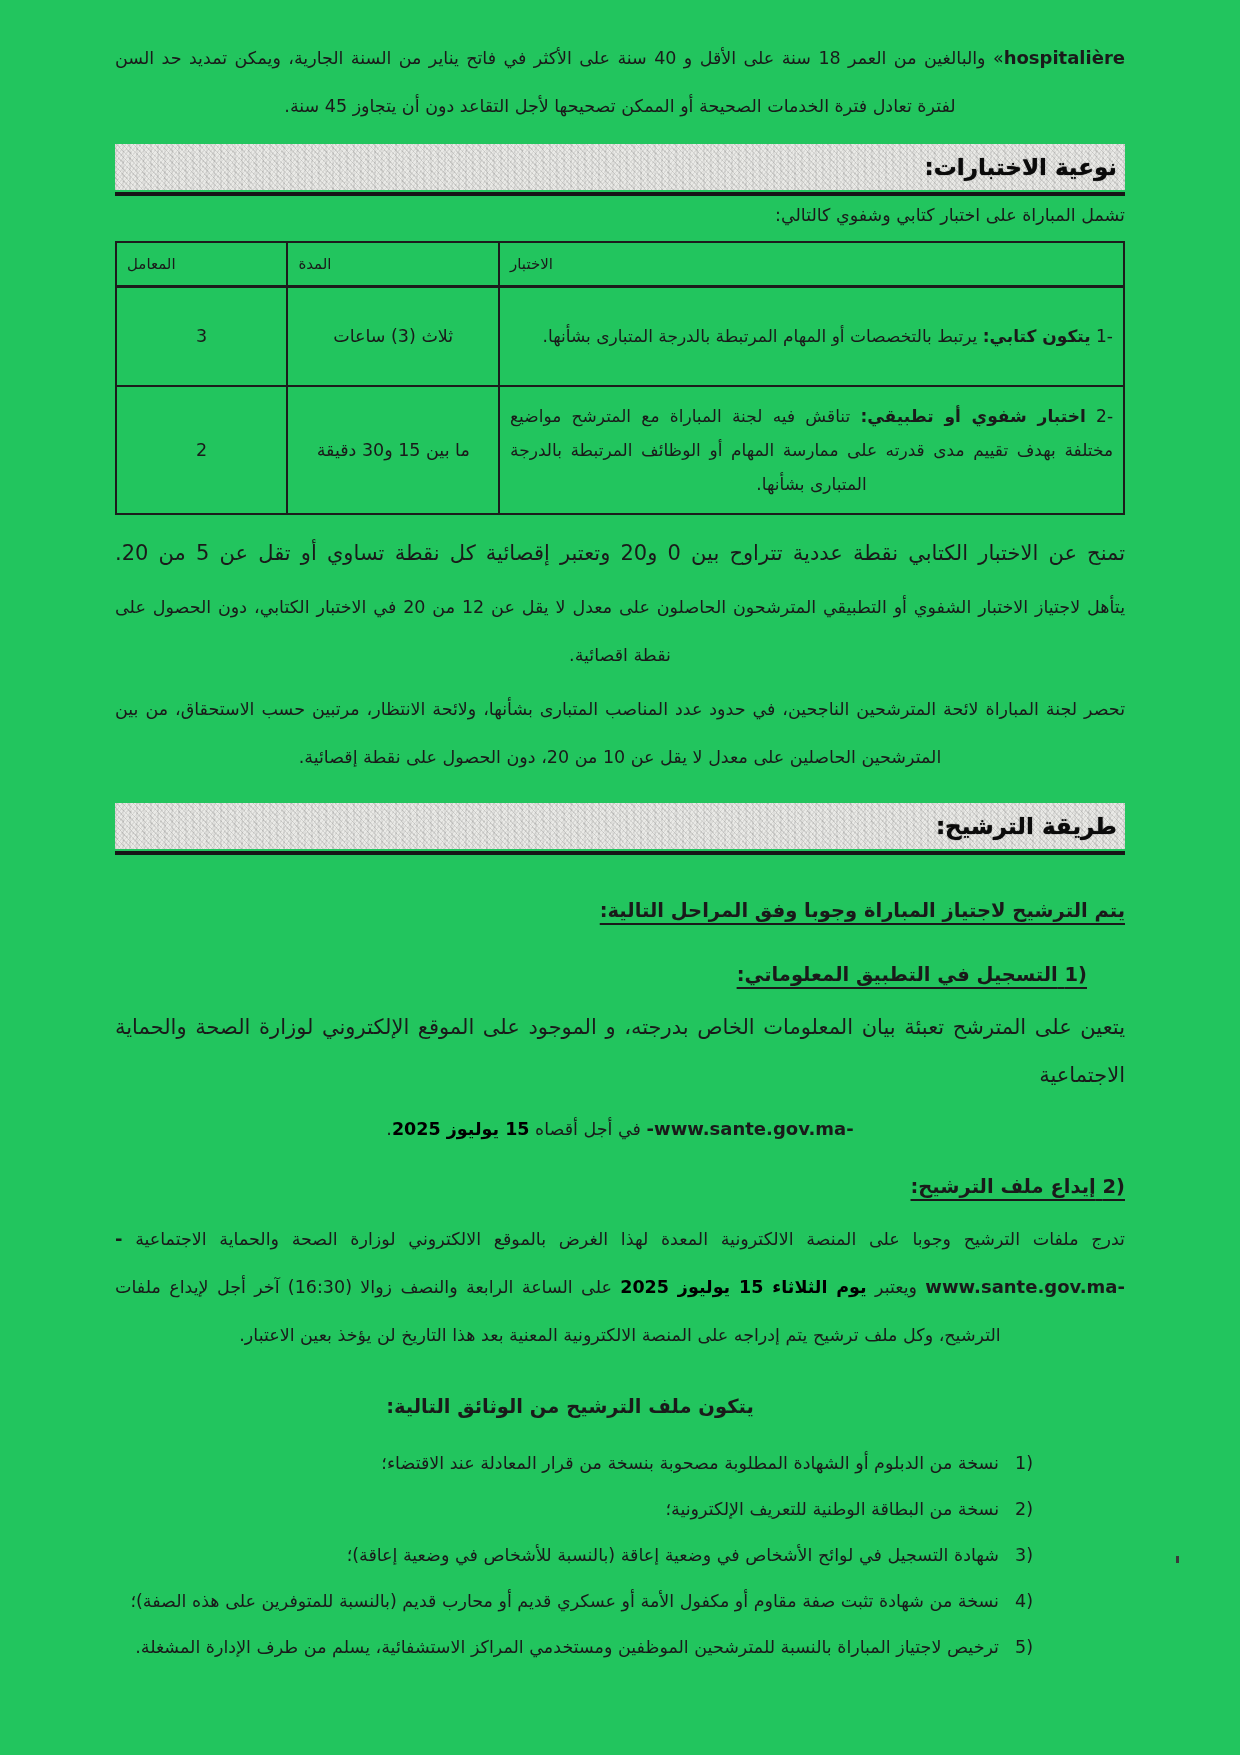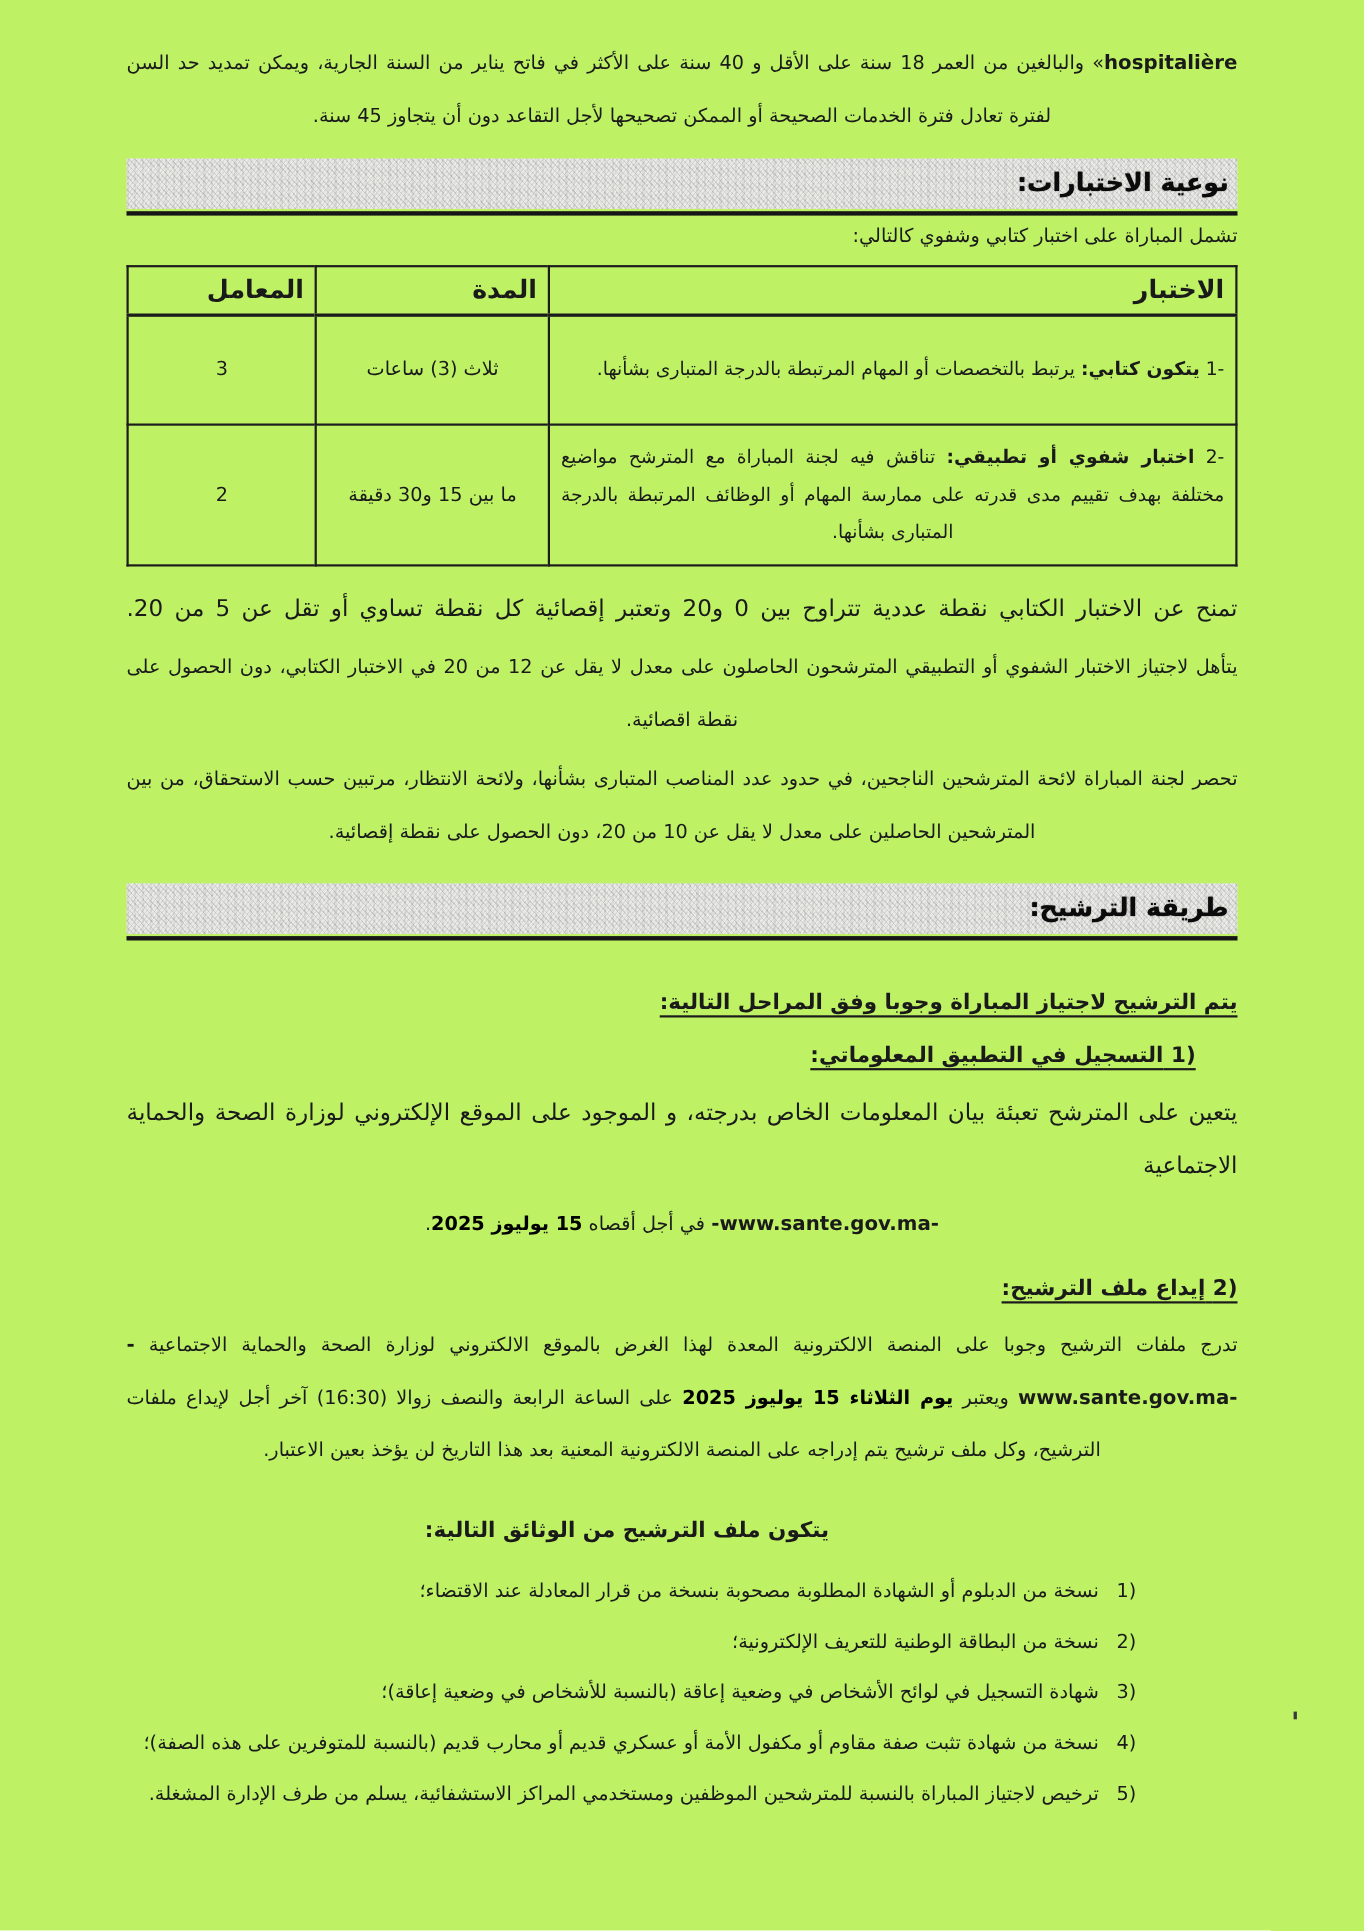--- a/index.html
+++ b/index.html
@@ -1,19 +1,19 @@
 <!DOCTYPE html>
 <html lang="ar" dir="rtl"><head>
 <meta charset="utf-8">
 <style>
   html,body{margin:0;padding:0;background:#ffffff;}
   .page{
     position:relative;
     width:1240px;height:1755px;
-    background:#bef264;
+    background:#22c55e;
     font-family:"DejaVu Sans",sans-serif;
     color:#1a1a1a;
     direction:rtl;
     overflow:hidden;
     box-sizing:border-box;
     padding:34px 115px 0 115px;
   }
   .para{
     font-size:17.5px;line-height:48px;
     text-align:justify;text-align-last:center;
@@ -44,41 +44,41 @@
   table.exam{
     width:100%;border-collapse:collapse;margin-top:11px;
     border:2px solid #1c1c1c;
   }
   table.exam th, table.exam td{
     border:2px solid #1c1c1c;
     padding:4px 10px;
     vertical-align:middle;
   }
   table.exam thead tr{height:44px;}
-  table.exam th{font-weight:bold;font-size:23px;text-align:right;border-bottom-width:3px;}
+  table.exam th{font-weight:normal;font-size:15px;text-align:left;border-bottom-width:3px;}
   .col-exam{width:62%;}
   .col-dur{width:21%;}
   .col-coef{width:17%;}
   tr.r1{height:100px;}
   tr.r2{height:128px;}
   .cell-exam-1{font-size:17px;line-height:34px;text-align:right;}
   .cell-exam-2{font-size:17px;line-height:34px;text-align:justify;text-align-last:center;}
   .cell-mid{font-size:17.5px;text-align:center;}
   .mt14{margin-top:14px;}
   .mt6{margin-top:6px;}
   .heading-main{
     margin-top:38px;
     font-size:19.5px;font-weight:bold;text-align:right;line-height:36px;
     text-decoration:underline;text-decoration-thickness:2px;text-underline-offset:6px;
   }
   .step-heading{
     font-size:19.5px;font-weight:bold;text-align:right;line-height:36px;
     text-decoration:underline;text-decoration-thickness:2px;text-underline-offset:6px;
   }
-  .step1-h{margin-top:12px;padding-left:0;padding-right:38px;}
+  .step1-h{margin-top:28px;padding-left:0;padding-right:38px;}
   .step2-h{margin-top:18px;}
   .step-body{margin-top:10px;}
   .url-line{
     margin-top:8px;font-size:17.5px;line-height:44px;text-align:center;
   }
   .bold{font-weight:bold;color:#000;}
   .docs-heading{
     margin-top:30px;padding-right:100px;
     font-size:19.5px;font-weight:bold;text-align:center;line-height:36px;
   }

